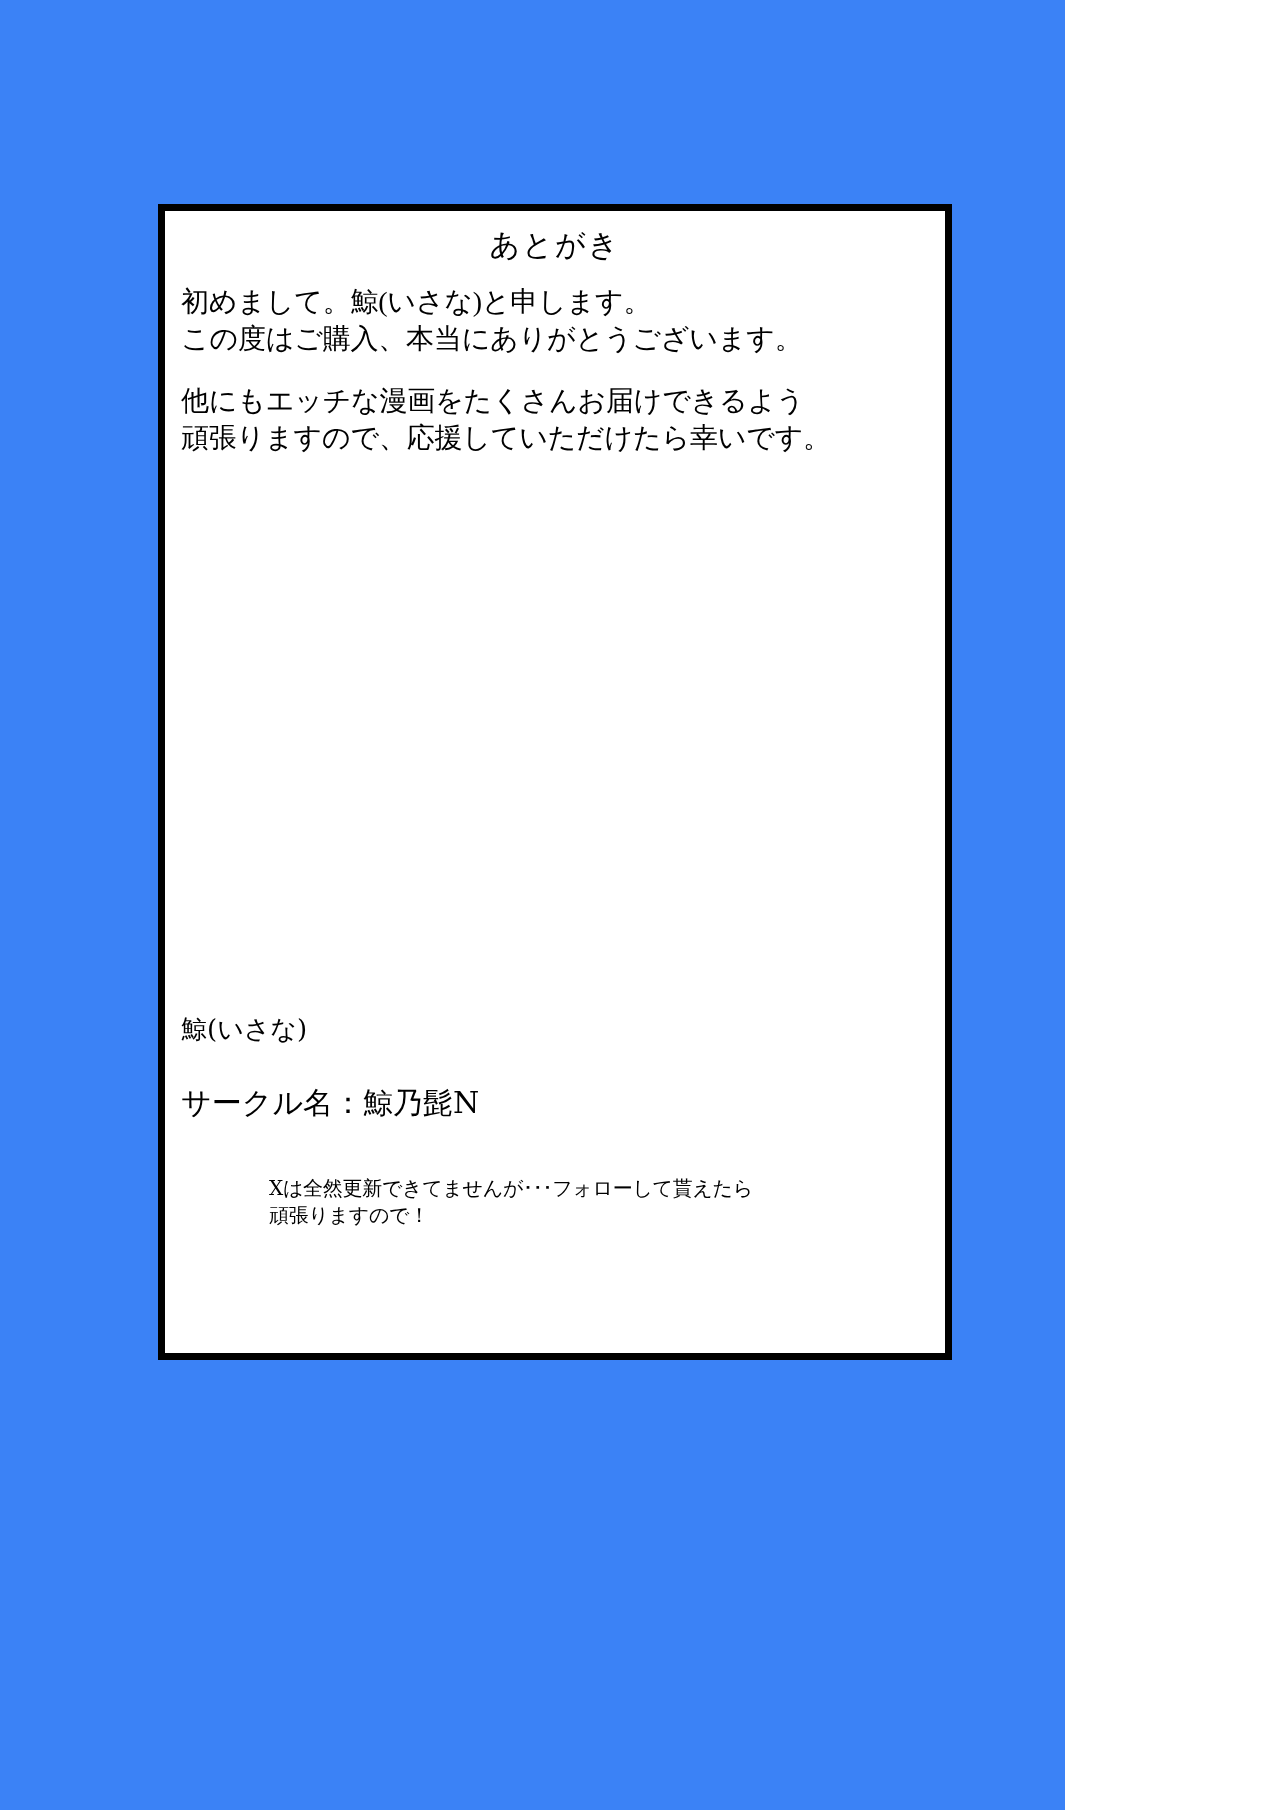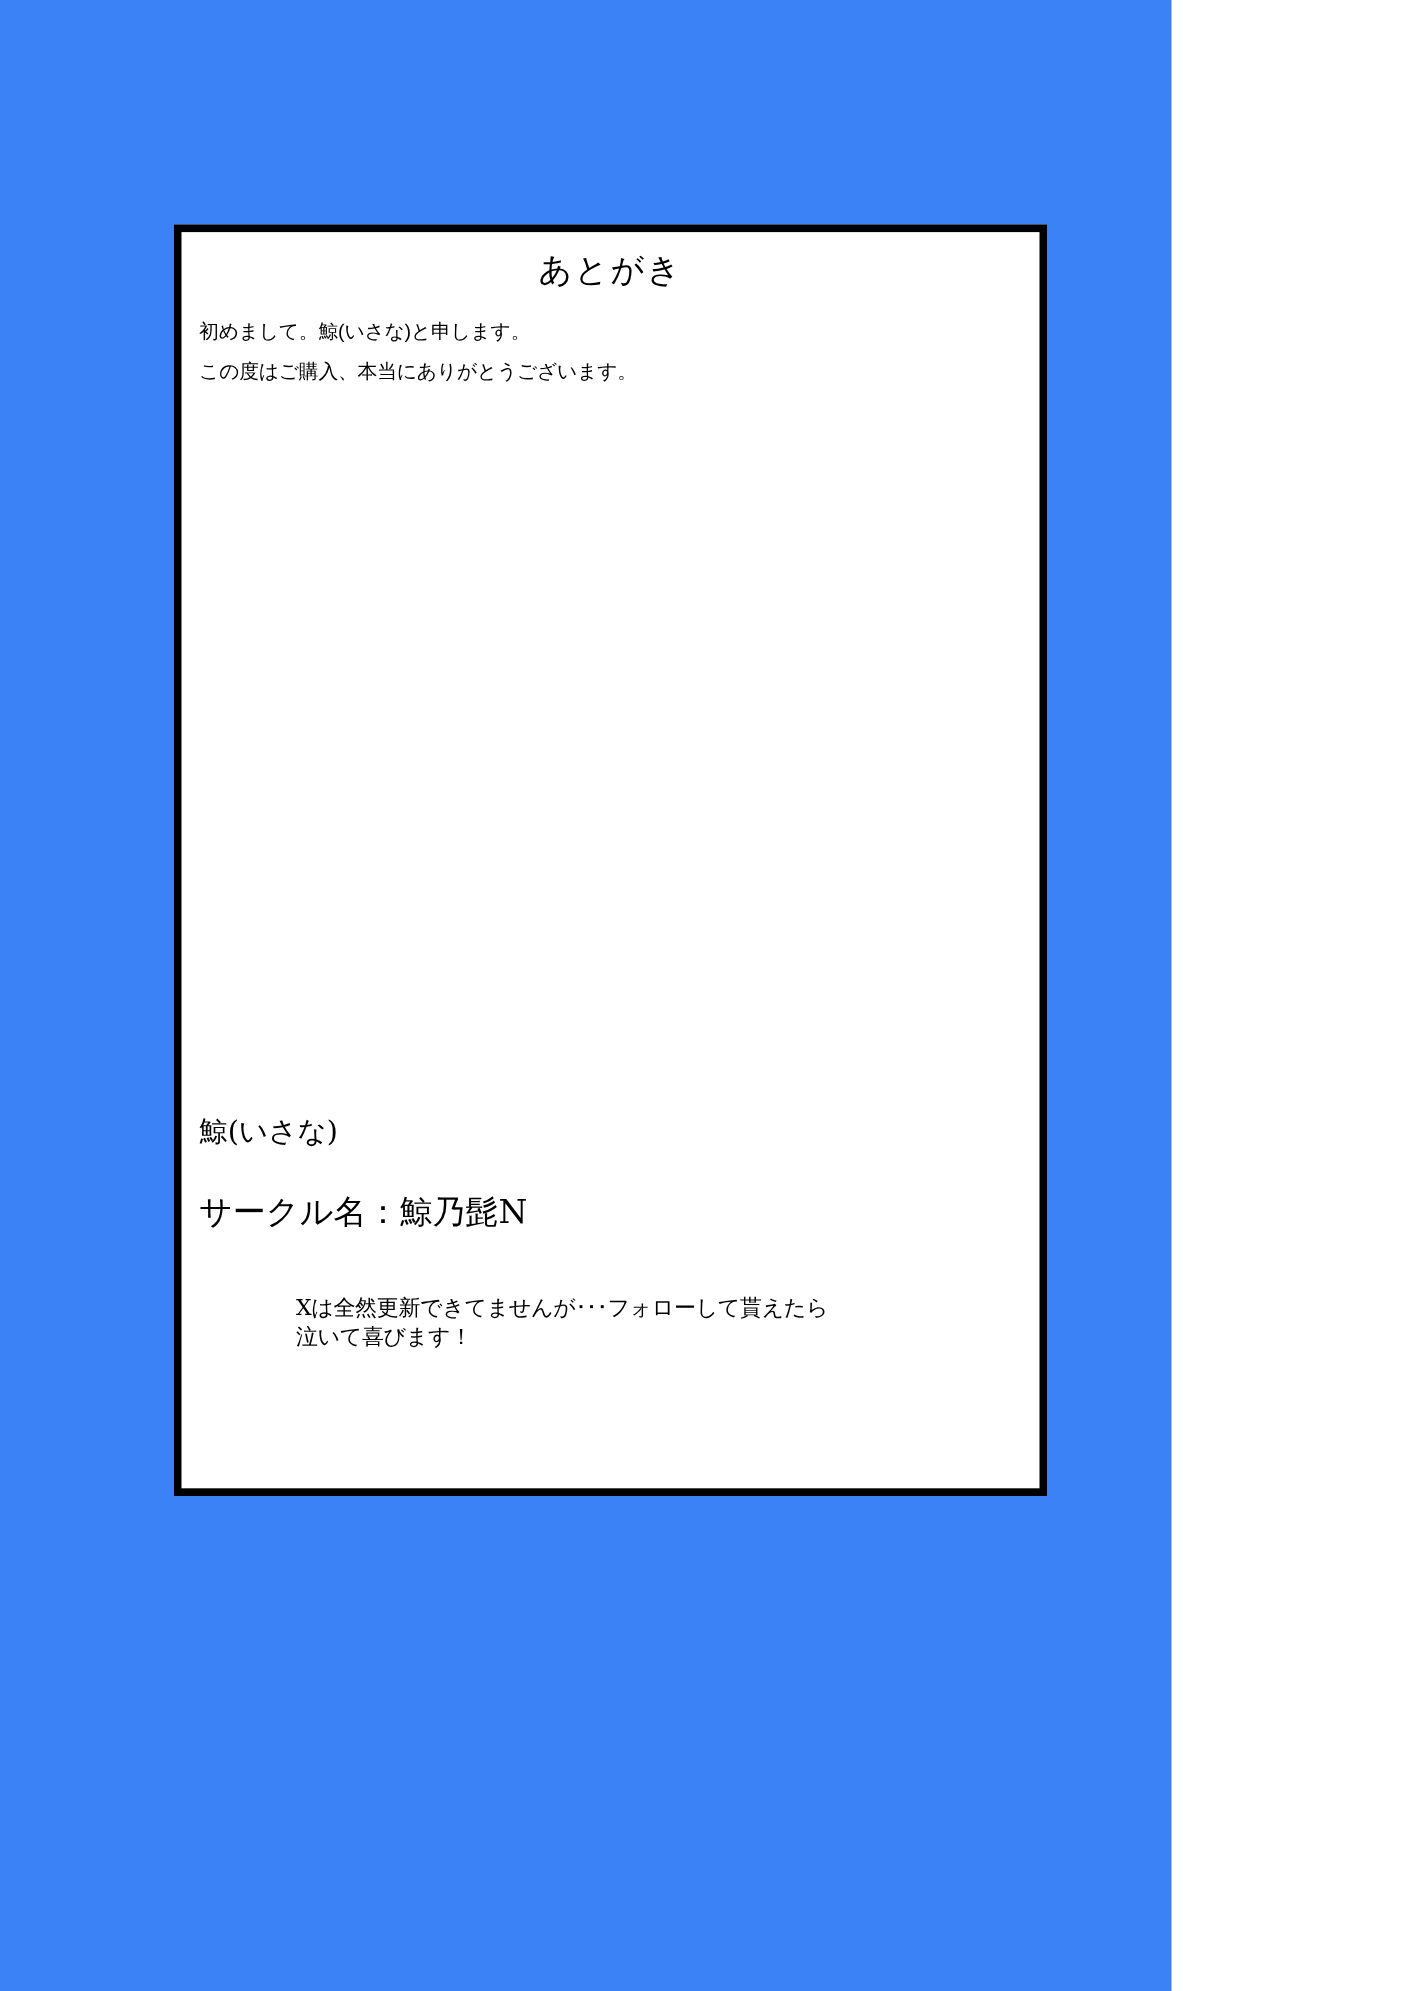--- a/index.html
+++ b/index.html
@@ -51,23 +51,23 @@
     font-weight: 500;
     font-family: "DejaVu Serif", "Liberation Serif", serif;
   }
   .body-block {
     position: absolute;
     left: 16px;
     right: 10px;
     top: 72px;
   }
   .para {
-    font-size: 18px;
+    font-size: 28px;
     line-height: 37px;
-    font-family: Liberation Sans, sans-serif;
+    font-family: Liberation Serif, serif;
     white-space: pre-wrap;
     margin: 0 0 25px 0;
     letter-spacing: -0.2px;
   }
   .para.tight {
     margin-bottom: 0;
   }
   .signature {
     position: absolute;
     left: 16px;
@@ -110,26 +110,28 @@
 
 <div class="page">
   <div class="afterword-frame">
     <div class="afterword-inner">
 
       <div class="title">あとがき</div>
 
       <div class="body-block">
         <p class="para">初めまして。鯨(いさな)と申します。
 この度はご購入、本当にありがとうございます。</p>
+        <p class="para">他にもエッチな漫画をたくさんお届けできるよう
+頑張りますので、応援していただけたら幸いです。</p>
       </div>
 
       <div class="signature">鯨(いさな)</div>
 
       <div class="credits">
         <span class="credit-row"><span class="label">サークル名</span><span>：</span><span>鯨乃髭N</span></span>
       </div>
 
       <div class="note">Xは全然更新できてませんが･･･フォローして貰えたら
-泣いて喜びます！</div>
+頑張りますので！</div>
 
     </div>
   </div>
 </div>
 
 </body></html>

